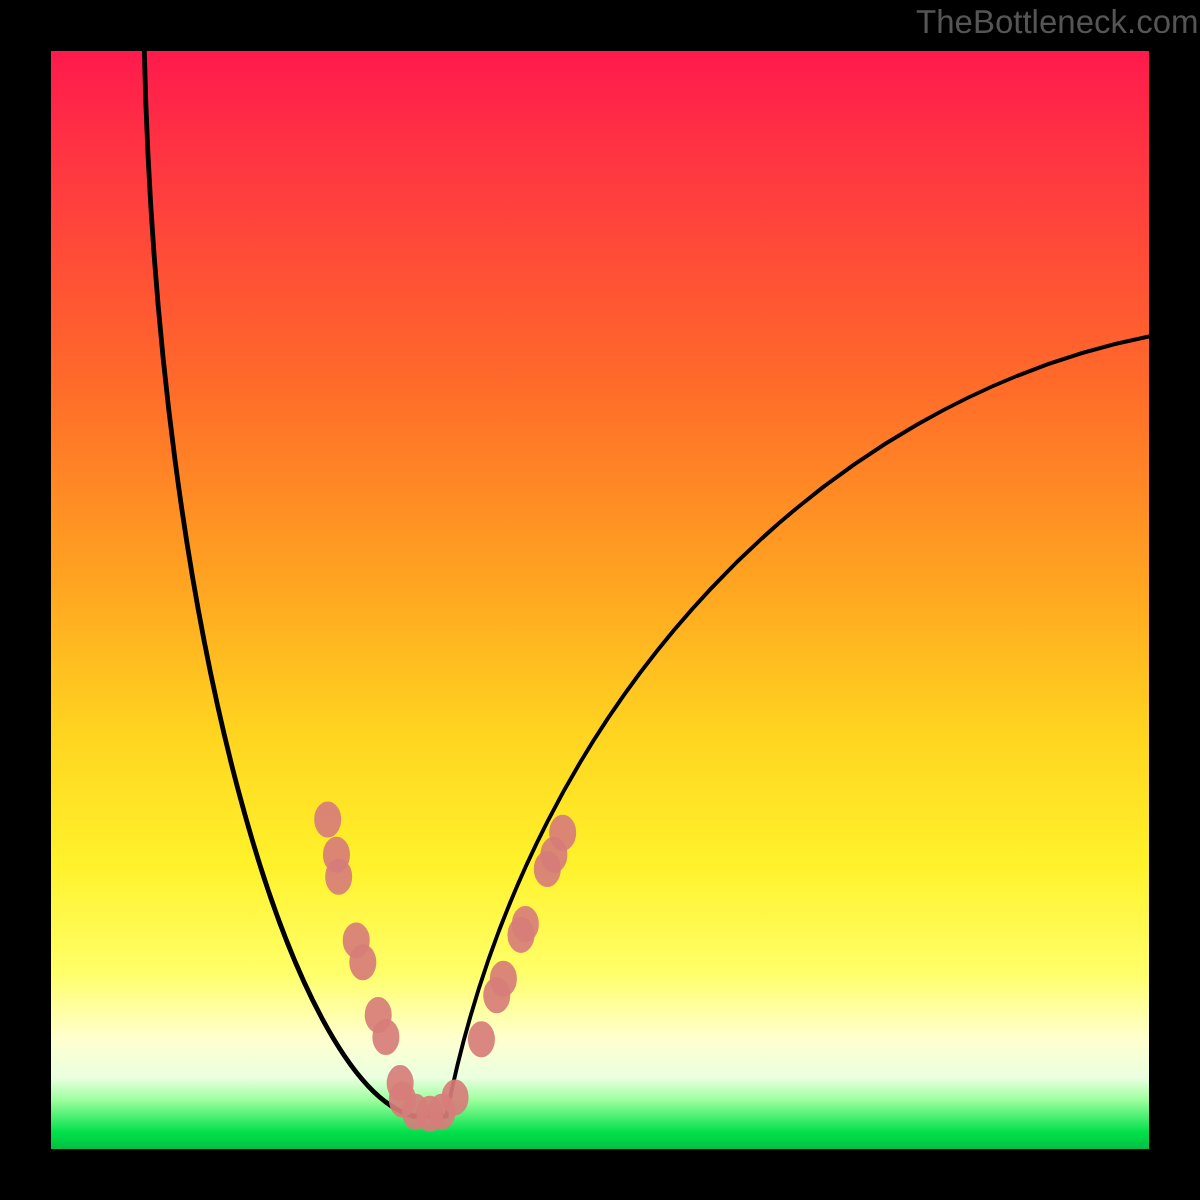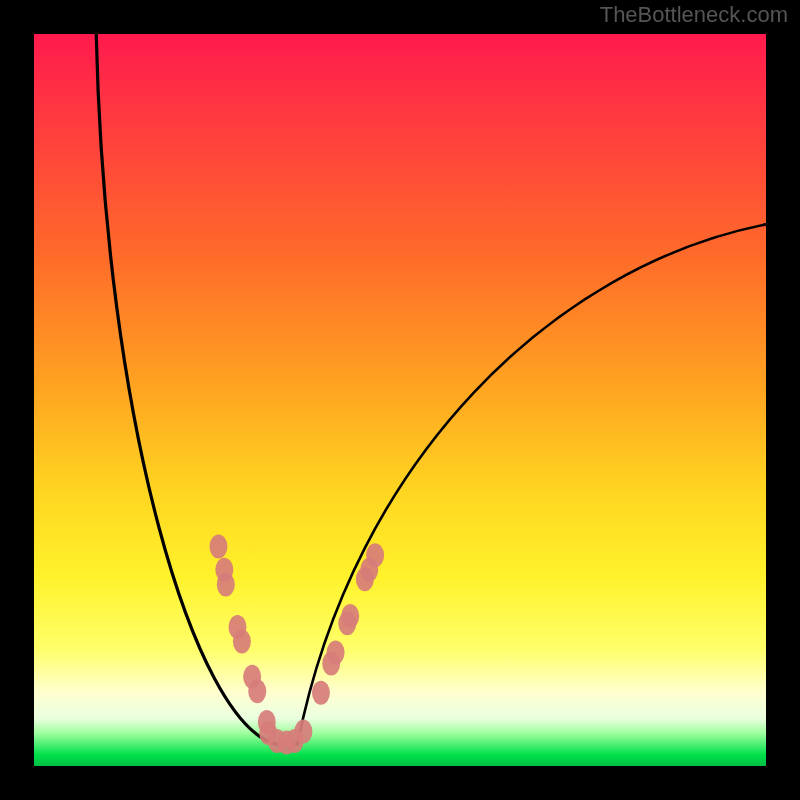--- a/index.html
+++ b/index.html
@@ -23,21 +23,21 @@
     position: absolute;
     top: 34px;
     left: 34px;
     width: 732px;
     height: 732px;
     overflow: hidden;
   }
   .watermark {
     position: absolute;
     top: 2px;
-    right: 12px;
+    right: 1px;
     color: #555;
     font-size: 22px;
     letter-spacing: 0px;
     margin-left: 46px;
   }
   svg {
     position: absolute;
     inset: 0;
     width: 732px;
     height: 732px;

